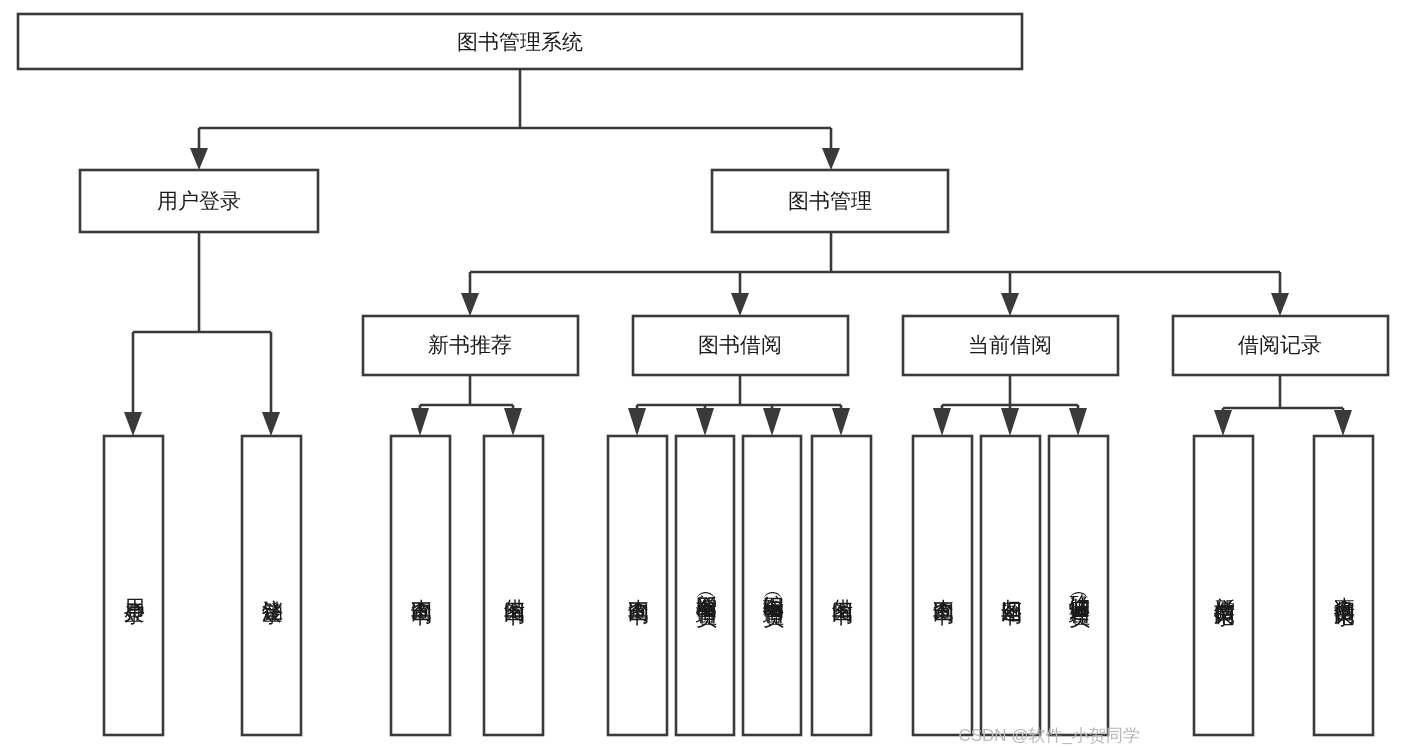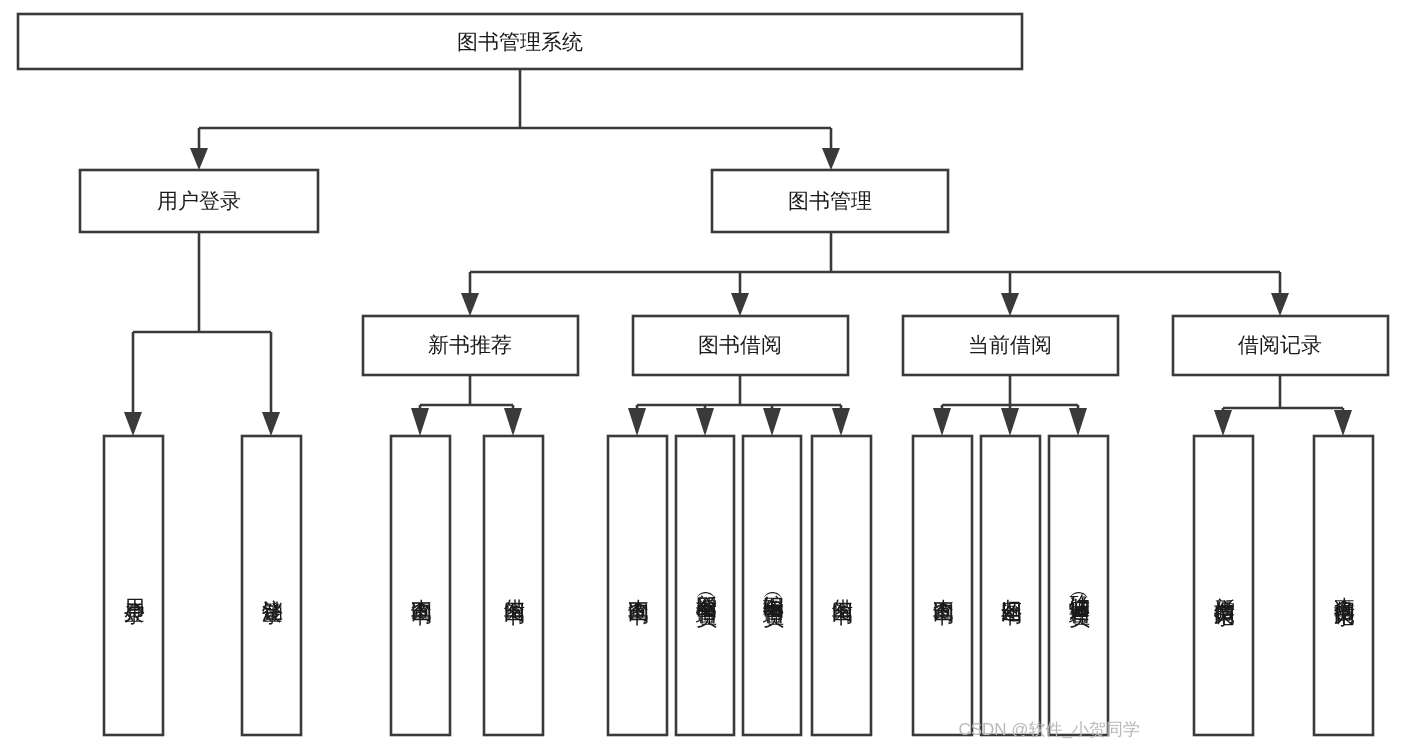--- a/index.html
+++ b/index.html
@@ -51,21 +51,21 @@
   }
   .label-v {
     font-size: 21px;
     writing-mode: vertical-rl;
     glyph-orientation-vertical: 0;
     letter-spacing: 2px;
   }
   .watermark {
     position: absolute;
     right: 8px;
-    bottom: 6px;
+    bottom: 0;
     font-family: "Liberation Sans", "DejaVu Sans", sans-serif;
     font-size: 17px;
     color: #b9b9b9;
     white-space: nowrap;
     user-select: none;
   }
 </style>
 </head>
 <body>
 

